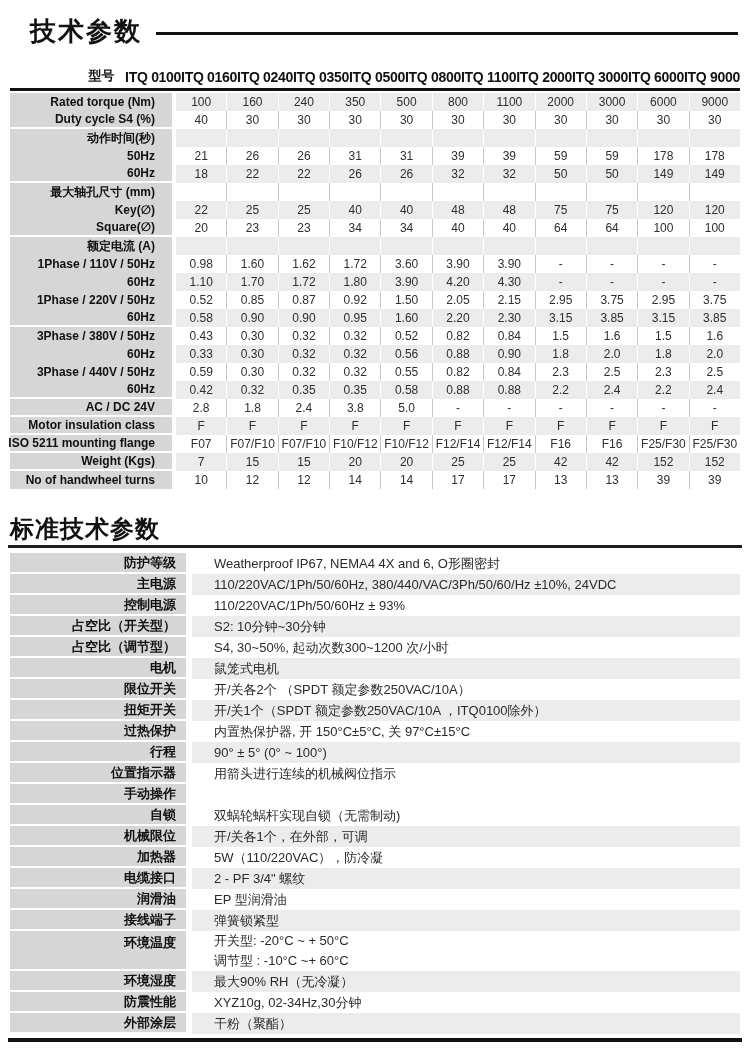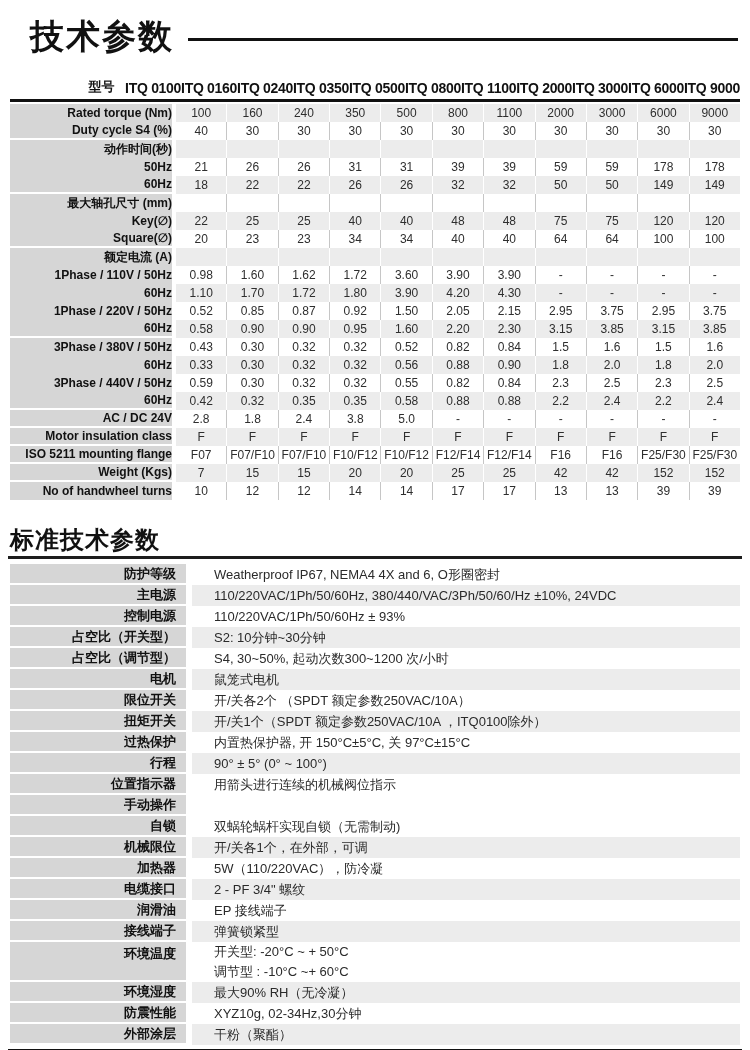--- a/index.html
+++ b/index.html
@@ -5,38 +5,38 @@
   html,body { margin:0; padding:0; background:#ffffff; }
   body {
     width:750px; height:1050px; overflow:hidden; position:relative;
     font-family:"Liberation Sans","DejaVu Sans",sans-serif;
     color:#222; -webkit-font-smoothing:antialiased;
   }
   .page { position:relative; width:750px; }
 
   
   .h1-row { display:flex; align-items:center; margin:14px 12px 0 30px; }
-  .h1 { font-size:34px; font-weight:bold; color:#111; letter-spacing:2px; white-space:nowrap; }
+  .h1 { font-size:26px; font-weight:bold; color:#111; letter-spacing:2px; white-space:nowrap; }
   .h1-line { flex:1; height:3px; background:#111; margin-left:14px; margin-top:4px; }
 
   
   .model-row { display:flex; align-items:flex-end; margin:16px 10px 0 10px; height:20px; }
   .model-spacer { width:162px; box-sizing:border-box; text-align:right; padding-right:8px;
                   font-size:13px; font-weight:bold; color:#111; }
   .model-gutter { width:4px; }
   .model-col { flex:1; text-align:center; font-size:14px; font-weight:bold; color:#111;
                letter-spacing:-0.3px; white-space:nowrap; }
   .thick-line { height:3px; background:#111; margin:3px 10px 0 10px; }
 
   
   .t1 { margin:2px 10px 0 10px; }
   .t1-row { display:flex; height:18px; }
   .t1-label { width:162px; box-sizing:border-box; background:#d6d6d6;
               display:flex; align-items:center; justify-content:flex-end;
-              padding-right:0; font-size:12px; font-weight:bold; color:#111;
+              padding-right:17px; font-size:12px; font-weight:bold; color:#111;
               white-space:nowrap; }
   .t1-row.group-end .t1-label { border-bottom:2px solid #ffffff; }
   .t1-gutter { width:4px; }
   .t1-cells { flex:1; display:flex; }
   .t1-cell { flex:1; display:flex; align-items:center; justify-content:center;
              font-size:12px; color:#2e2e2e; }
   .t1-cell + .t1-cell { border-left:1px solid #c6c6c6; }
   .t1-row.shaded .t1-cell { background:#ececec; }
   .t1-row.shaded .t1-cell + .t1-cell { border-left:1px solid #ffffff; }
 
@@ -574,21 +574,21 @@
         <div class="t2-label">电缆接口</div>
         <div class="t2-gutter"></div>
         <div class="t2-value">
           <div class="line">2 - PF 3/4" 螺纹</div>
         </div>
       </div>
       <div class="t2-row">
         <div class="t2-label">润滑油</div>
         <div class="t2-gutter"></div>
         <div class="t2-value">
-          <div class="line">EP 接线端子</div>
+          <div class="line">EP 型润滑油</div>
         </div>
       </div>
       <div class="t2-row shaded">
         <div class="t2-label">接线端子</div>
         <div class="t2-gutter"></div>
         <div class="t2-value">
           <div class="line">弹簧锁紧型</div>
         </div>
       </div>
       <div class="t2-row multi">

